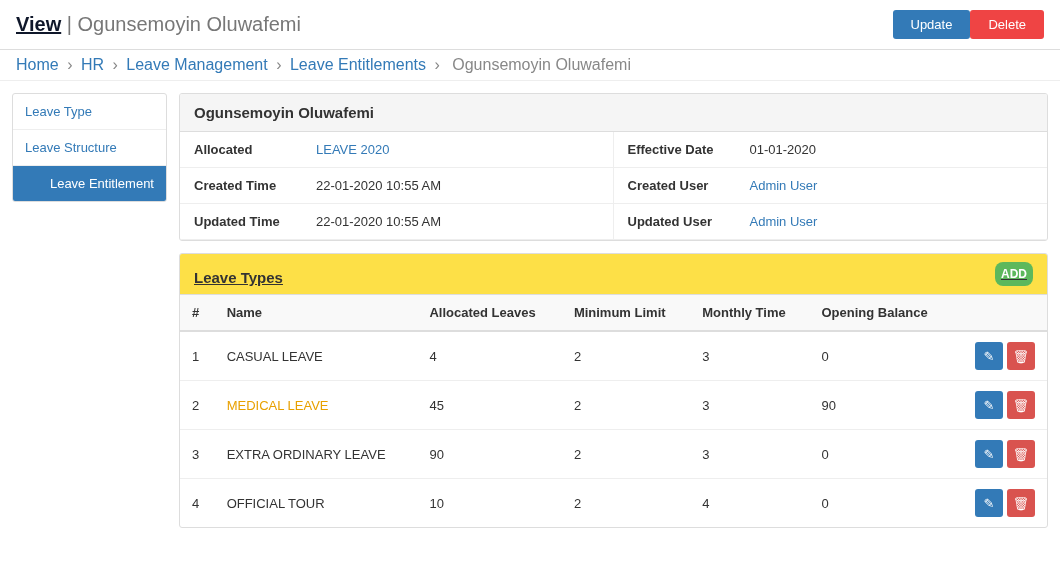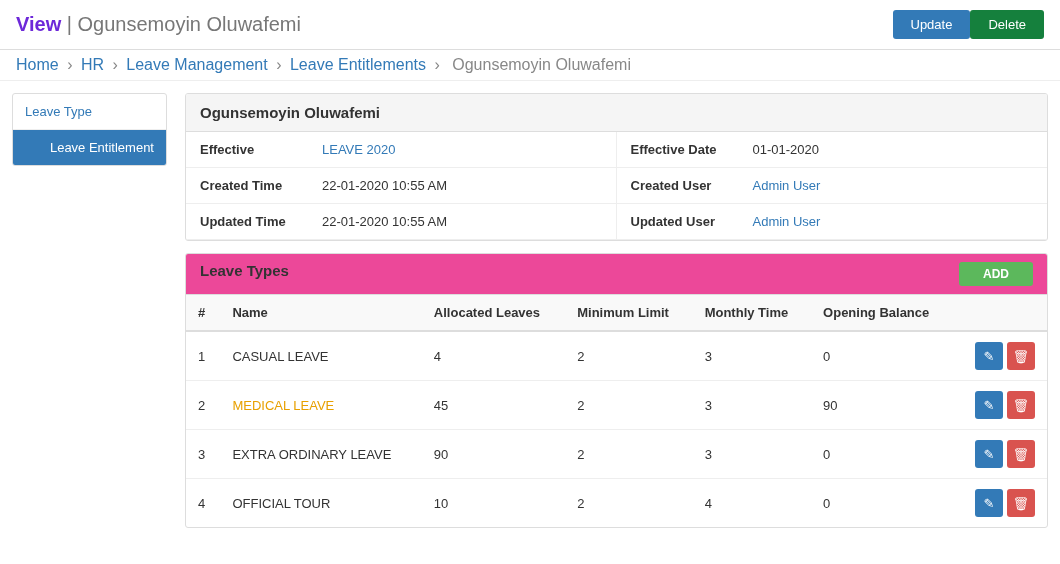--- a/index.html
+++ b/index.html
@@ -12,47 +12,47 @@
       justify-content: space-between;
       padding: 10px 16px;
       border-bottom: 1px solid #ddd;
     }
     .page-title {
       font-size: 20px;
       font-weight: normal;
       color: #333;
     }
     .page-title span { color: #777; font-weight: normal; }
-    .page-title strong { color: #6d28d9; font-weight: bold; }
+    .page-title strong { color: #0f172a; font-weight: bold; text-decoration: underline; }
     .header-buttons { display: flex; gap: 0; justify-content: space-between; }
 
     .btn-update {
       background: #337ab7; color: #fff; border: none;
       padding: 7px 18px; border-radius: 3px; cursor: pointer; font-size: 13px;
     }
     .btn-delete {
-      background: #15803d; color: #fff; border: none;
+      background: #ef4444; color: #fff; border: none;
       padding: 7px 18px; border-radius: 3px; cursor: pointer; font-size: 13px;
     }
 
     
     .breadcrumb {
       padding: 6px 16px;
       font-size: 16px;
       color: #555;
       border-bottom: 1px solid #eee;
     }
     .breadcrumb a { color: #337ab7; text-decoration: none; }
     .breadcrumb span { margin: 0 4px; color: #888; }
 
     
     .main-layout {
       display: flex;
       padding: 12px;
-      gap: 18px;
+      gap: 12px;
     }
 
     
     .sidebar {
       width: 155px;
       flex-shrink: 0;
       border: 1px solid #ddd;
       border-radius: 3px;
       overflow: hidden;
       height: fit-content;
@@ -104,32 +104,33 @@
     .info-value { color: #333; }
     .info-value.link { color: #337ab7; }
 
     
     .leave-types-card {
       border: 1px solid #ddd;
       border-radius: 3px;
       overflow: hidden;
     }
     .leave-types-header {
-      background: #ec4899;
+      background: #fde047;
       padding: 8px 14px;
       font-size: 15px;
       font-weight: bold;
       border-bottom: 1px solid #ddd;
       display: flex;
-      align-items: flex-start;
+      align-items: flex-end;
       justify-content: space-between;
+      text-decoration: underline;
     }
     .btn-add {
       background: #5cb85c; color: #fff; border: none;
-      padding: 5px 24px; border-radius: 3px; cursor: pointer; font-size: 12px; font-weight: bold;
+      padding: 5px 6px; border-radius: 8px; cursor: pointer; font-size: 12px; font-weight: bold;
     }
 
     table { width: 100%; border-collapse: collapse; }
     thead tr { background: #f9f9f9; }
     th {
       padding: 10px 12px;
       text-align: left;
       font-weight: bold;
       border-bottom: 2px solid #ddd;
       font-size: 13px;
@@ -177,31 +178,32 @@
   <span>›</span>
   <a href="#">Leave Entitlements</a>
   <span>›</span>
   <span>Ogunsemoyin Oluwafemi</span>
 </div>
 
 <div class="main-layout">
 
   <div class="sidebar">
     <div class="sidebar-item">Leave Type</div>
+    <div class="sidebar-item">Leave Structure</div>
     <div class="sidebar-item active">Leave Entitlement</div>
   </div>
 
   <div class="content">
 
     <div class="info-card">
       <div class="info-card-header">Ogunsemoyin Oluwafemi</div>
       <div class="info-grid">
 
         <div class="info-cell">
-          <span class="info-label">Effective</span>
+          <span class="info-label">Allocated</span>
           <span class="info-value link">LEAVE 2020</span>
         </div>
         <div class="info-cell">
           <span class="info-label">Effective Date</span>
           <span class="info-value">01-01-2020</span>
         </div>
 
         <div class="info-cell">
           <span class="info-label">Created Time</span>
           <span class="info-value">22-01-2020 10:55 AM</span>

